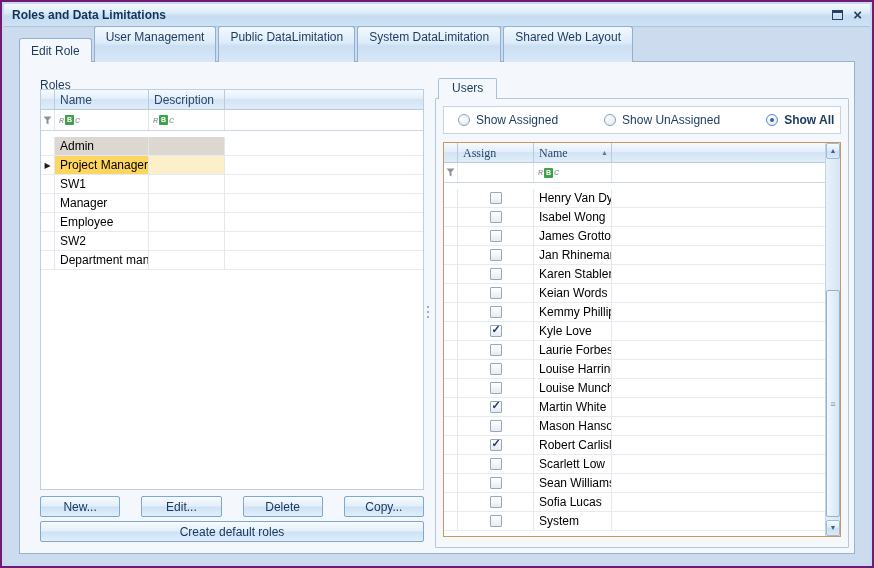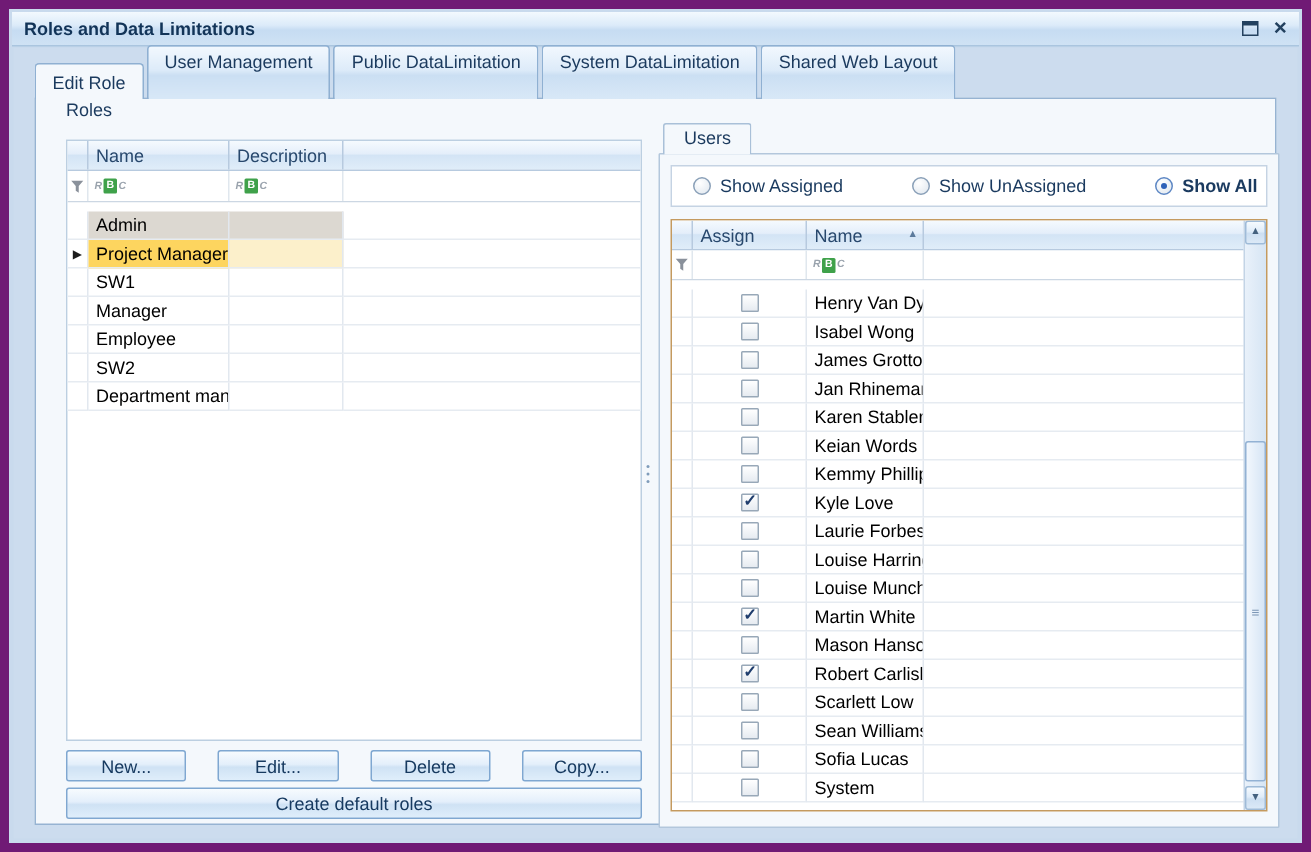--- a/index.html
+++ b/index.html
@@ -1,19 +1,19 @@
 <!DOCTYPE html>
 <html><head>
 <meta charset="utf-8">
 <style>
   * { box-sizing: border-box; margin: 0; padding: 0; }
   html,body { width:874px; height:568px; font-family:"Liberation Sans", sans-serif; font-size:12px; }
   body { position:relative; background:#8a97a5; overflow:hidden; }
 
-  .window { position:absolute; inset:0; border:6px solid #701a75; background:#c9daed; }
+  .window { position:absolute; inset:0; border:2px solid #701a75; background:#c9daed; }
   .titlebar {
     position:absolute; left:2px; right:2px; top:2px; height:23px;
     display:flex; align-items:center; padding:0 8px;
     background:linear-gradient(180deg,#f3f9fe 0%,#dcebf9 40%,#c6dcf2 55%,#cfe2f4 100%);
     border-bottom:1px solid #aac5df;
     font-weight:bold; color:#123458;
   }
   .title-text { flex:1; }
   .win-btns { display:flex; align-items:center; gap:10px; }
   .btn-max { width:11px; height:10px; border:1px solid #23415f; border-top:3px solid #23415f; background:transparent; }
@@ -32,21 +32,21 @@
   .tab.active {
     height:24px; padding-top:5px; background:#f4f8fc; position:relative; z-index:4;
   }
 
   
   .panel {
     position:absolute; left:14px; right:14px; top:33px; bottom:9px;
     background:#f4f8fc; border:1px solid #96b3d2; z-index:1;
   }
 
-  .roles-label { position:absolute; left:20px; top:0; color:#1b3a5e; }
+  .roles-label { position:absolute; left:20px; top:16px; color:#1b3a5e; }
 
   
   .roles-grid { position:absolute; left:20px; top:27px; width:384px; height:401px;
     background:#fff; border:1px solid #bccfe1; overflow:hidden; }
   .g-header { display:flex; height:20px;
     background:linear-gradient(180deg,#f5fafe 0%,#e4eefa 45%,#d3e4f5 50%,#e0edf9 100%);
     border-bottom:1px solid #b7cadf; color:#28486d; }
   .g-header .cell { border-right:1px solid #b7cadf; padding:3px 0 0 5px; overflow:hidden; white-space:nowrap; }
   .cell.ind { width:14px; flex:none; padding:0; display:flex; align-items:center; justify-content:center; }
   .cell.c-name { width:94px; flex:none; }
@@ -104,21 +104,21 @@
   .r-label { color:#1a3a5f; }
   .radio.selected .r-label { font-weight:bold; }
 
   
   .users-grid { position:absolute; left:7px; top:43px; width:398px; height:395px;
     border:1px solid #c49a5f; background:#fff; overflow:hidden; }
   .ug-content { position:absolute; left:0; top:0; right:15px; bottom:0; }
   .ug-header { display:flex; height:20px;
     background:linear-gradient(180deg,#f5fafe 0%,#e4eefa 45%,#d3e4f5 50%,#e0edf9 100%);
     border-bottom:1px solid #b7cadf; color:#28486d; }
-  .ug-header .cell { border-right:1px solid #b7cadf; padding:3px 0 0 5px; white-space:nowrap; overflow:hidden; }
+  .ug-header .cell { border-right:1px solid #b7cadf; padding:3px 0 0 5px; white-space:nowrap; overflow:hidden;font-family:Liberation Serif, serif; }
   .cell.c-assign { width:76px; flex:none; }
   .cell.c-uname { width:78px; flex:none; position:relative; }
   .sort-arrow { position:absolute; right:3px; top:6px; font-size:7px; color:#5b7a9c; }
 
   .ug-filter { display:flex; height:20px; background:#fff; border-bottom:1px solid #ccd7e3; }
   .ug-filter .cell { border-right:1px solid #e0e7ee; display:flex; align-items:center; padding-left:4px; }
   .ug-filter .cell.ind { justify-content:center; padding-left:0; }
   .ug-spacer { height:6px; background:#fff; }
 
   .ug-row { display:flex; height:19px; background:#fff; }

